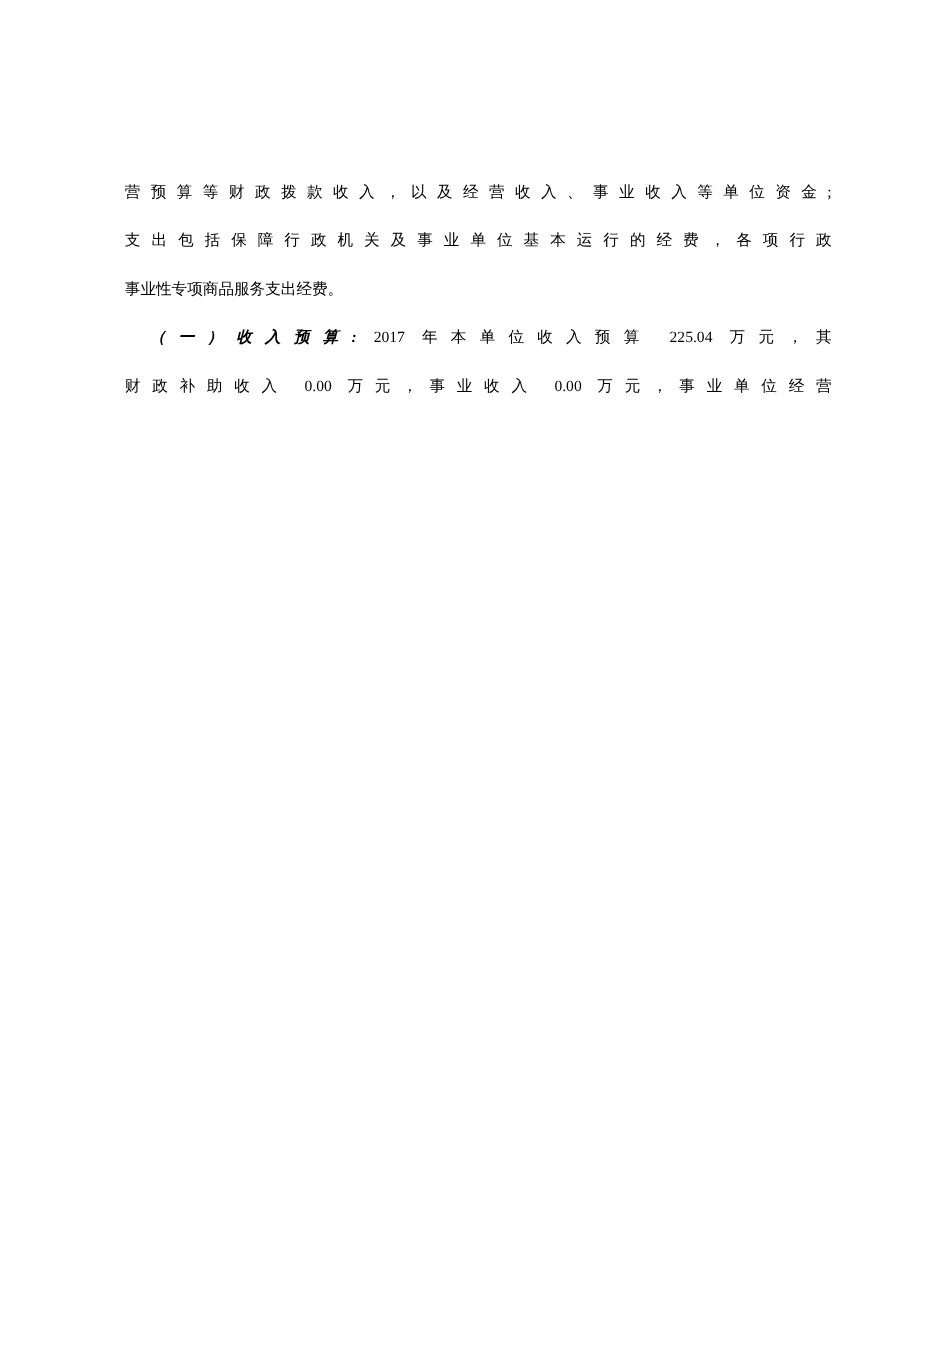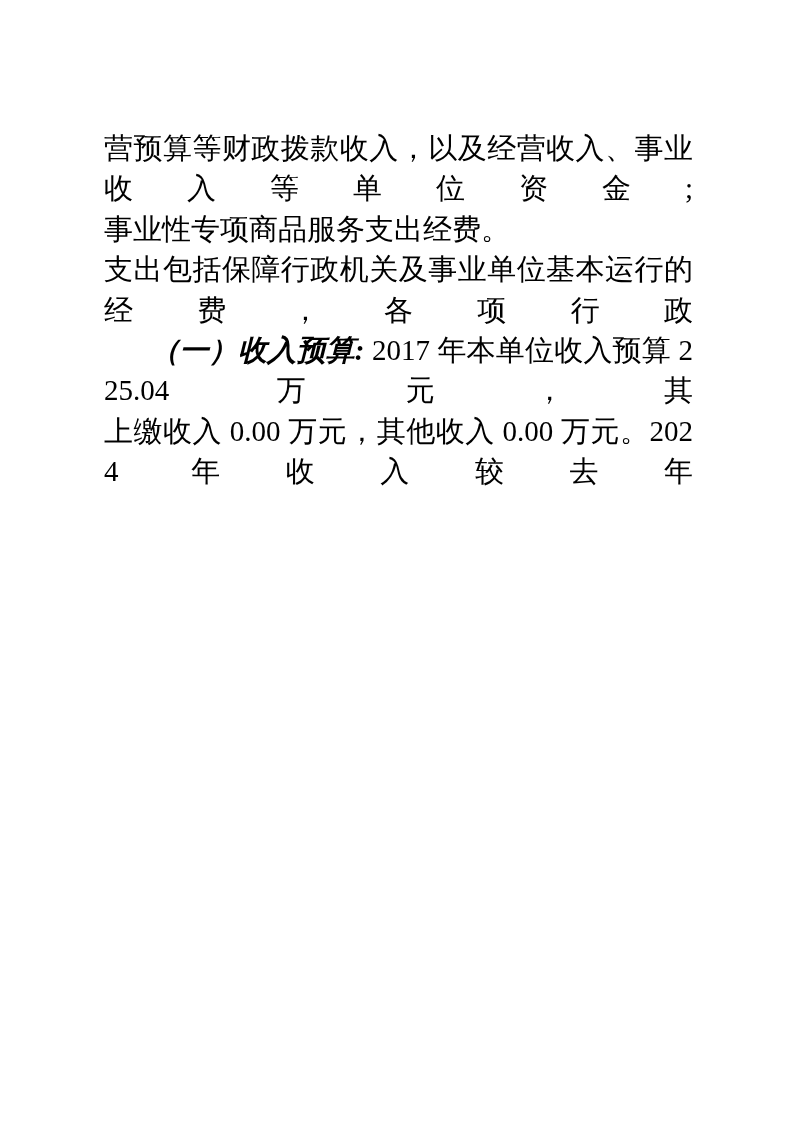--- a/index.html
+++ b/index.html
@@ -12,23 +12,23 @@
     width: 793px;
     height: 1122px;
     background: #ffffff;
     overflow: hidden;
     font-family: "Liberation Serif", "DejaVu Serif", serif;
     color: #000000;
   }
   .text-block {
     position: absolute;
     left: 104px;
-    top: 128px;
+    top: 140px;
     width: 589px;
-    font-size: 29px;
+    font-size: 13px;
   }
   .text-line {
     margin: 0;
     line-height: 40.4px;
     text-align: justify;
     text-align-last: justify;
     word-break: break-all;
   }
   .text-line.para-end {
     text-align: left;
@@ -42,20 +42,20 @@
     font-style: italic;
   }
 </style>
 </head>
 <body>
 
 <div class="page">
   <div class="text-block">
 
     <p class="text-line">营预算等财政拨款收入，以及经营收入、事业收入等单位资金;</p>
+    <p class="text-line">支出包括保障行政机关及事业单位基本运行的经费，各项行政</p>
     <p class="text-line para-end">事业性专项商品服务支出经费。</p>
-    <p class="text-line">支出包括保障行政机关及事业单位基本运行的经费，各项行政</p>
 
     <p class="text-line indent"><span class="bold-run">（一）收入预算:</span><span> 2017 年本单位收入预算 225.04 万元，其</span></p>
-    <p class="text-line">上缴收入 0.00 万元，其他收入 0.00 万元。2024 年收入较去年</p>
+    <p class="text-line">财政补助收入 0.00 万元，事业收入 0.00 万元，事业单位经营</p>
 
   </div>
 </div>
 
 </body></html>

